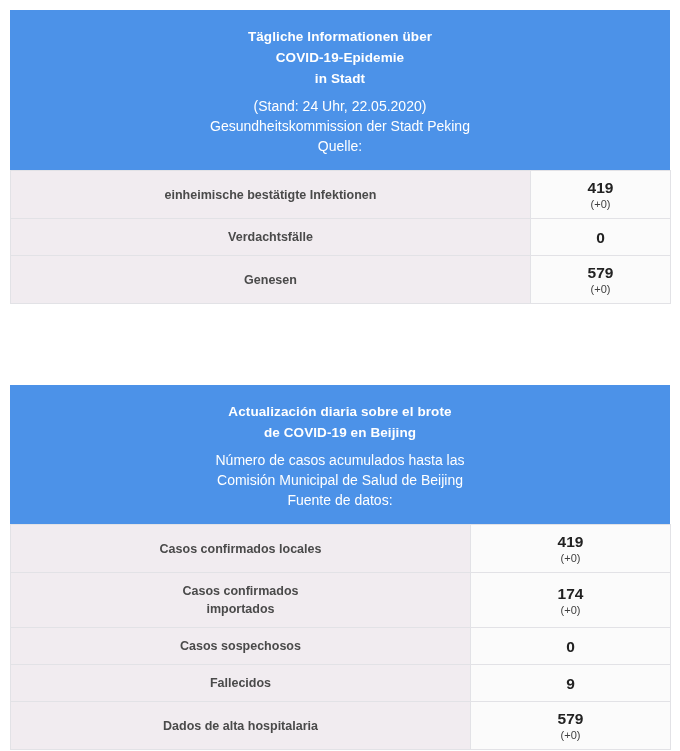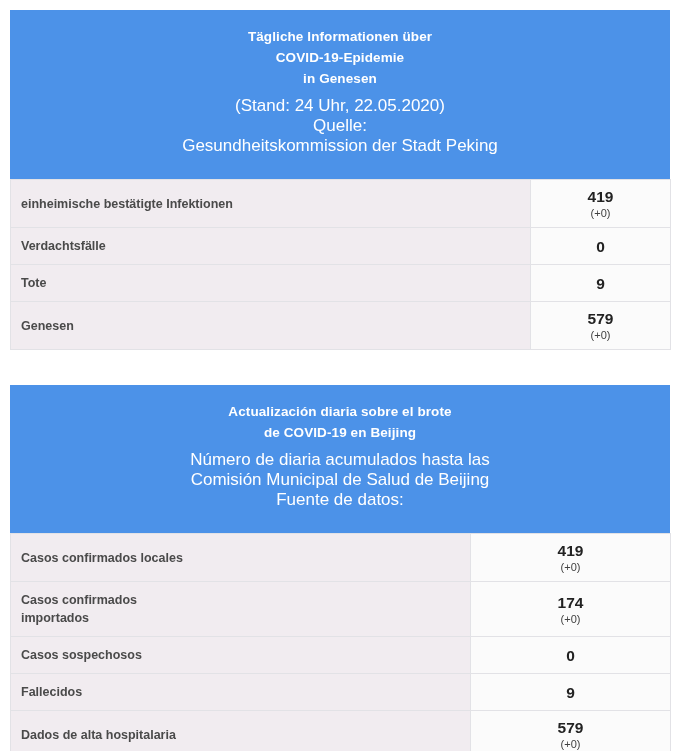--- a/index.html
+++ b/index.html
@@ -24,53 +24,53 @@
     background: #ffffff;
     box-sizing: border-box;
   }
   .card-de { top: 10px; }
   .card-es { top: 385px; }
 
   .card-header {
     background: #4c92e8;
     color: #ffffff;
     text-align: center;
-    padding: 16px 20px 23px 20px;
+    padding: 16px 20px 14px 20px;
     box-sizing: border-box;
   }
   .hdr-title {
     font-size: 13.5px;
     font-weight: bold;
     line-height: 21px;
     letter-spacing: 0.1px;
   }
   .hdr-sub {
-    font-size: 17px;
+    font-size: 14px;
     font-weight: normal;
     line-height: 20px;
     margin-top: 7px;
   }
   .hdr-sub-line { display: block; }
 
   table.stats {
     width: 100%;
     border-collapse: collapse;
     table-layout: fixed;
   }
   table.stats tr td {
     border: 1px solid #e2e2e6;
     vertical-align: middle;
   }
   td.label {
     background: #f1ecf0;
     color: #4a4a4a;
     font-size: 12.5px;
     font-weight: bold;
-    text-align: left;
-    padding: 9px 10px;
+    text-align: center;
+    padding: 9px 18px;
     line-height: 18px;
   }
   td.value {
     background: #fbfbfb;
     text-align: center;
     padding: 7px 20px;
     color: #222222;
   }
   .val-num {
     display: block;
@@ -92,26 +92,26 @@
 </head>
 <body>
 
 <div class="page">
 
   <div class="card card-de">
     <div class="card-header">
       <div class="hdr-title">
         <span class="hdr-sub-line">Tägliche Informationen über</span>
         <span class="hdr-sub-line">COVID-19-Epidemie</span>
-        <span class="hdr-sub-line">in Genesen</span>
+        <span class="hdr-sub-line">in Stadt</span>
       </div>
       <div class="hdr-sub">
         <span class="hdr-sub-line">(Stand: 24 Uhr, 22.05.2020)</span>
+        <span class="hdr-sub-line">Gesundheitskommission der Stadt Peking</span>
         <span class="hdr-sub-line">Quelle:</span>
-        <span class="hdr-sub-line">Gesundheitskommission der Stadt Peking</span>
       </div>
     </div>
     <table class="stats">
       <colgroup>
           <col style="width:520px">
           <col style="width:140px">
         </colgroup>
       <tbody>
         <tr>
           <td class="label">
@@ -125,47 +125,39 @@
         <tr>
           <td class="label">
             <span class="hdr-sub-line">Verdachtsfälle</span>
           </td>
           <td class="value">
             <span class="val-num">0</span>
           </td>
         </tr>
         <tr>
           <td class="label">
-            <span class="hdr-sub-line">Tote</span>
-          </td>
-          <td class="value">
-            <span class="val-num">9</span>
-          </td>
-        </tr>
-        <tr>
-          <td class="label">
             <span class="hdr-sub-line">Genesen</span>
           </td>
           <td class="value">
             <span class="val-num">579</span>
             <span class="val-delta">(+0)</span>
           </td>
         </tr>
       </tbody>
     </table>
   </div>
 
   <div class="card card-es">
     <div class="card-header">
       <div class="hdr-title">
         <span class="hdr-sub-line">Actualización diaria sobre el brote</span>
         <span class="hdr-sub-line">de COVID-19 en Beijing</span>
       </div>
       <div class="hdr-sub">
-        <span class="hdr-sub-line">Número de diaria acumulados hasta las</span>
+        <span class="hdr-sub-line">Número de casos acumulados hasta las</span>
         <span class="hdr-sub-line">Comisión Municipal de Salud de Beijing</span>
         <span class="hdr-sub-line">Fuente de datos:</span>
       </div>
     </div>
     <table class="stats">
       <colgroup>
           <col style="width:460px">
           <col style="width:200px">
         </colgroup>
       <tbody>

